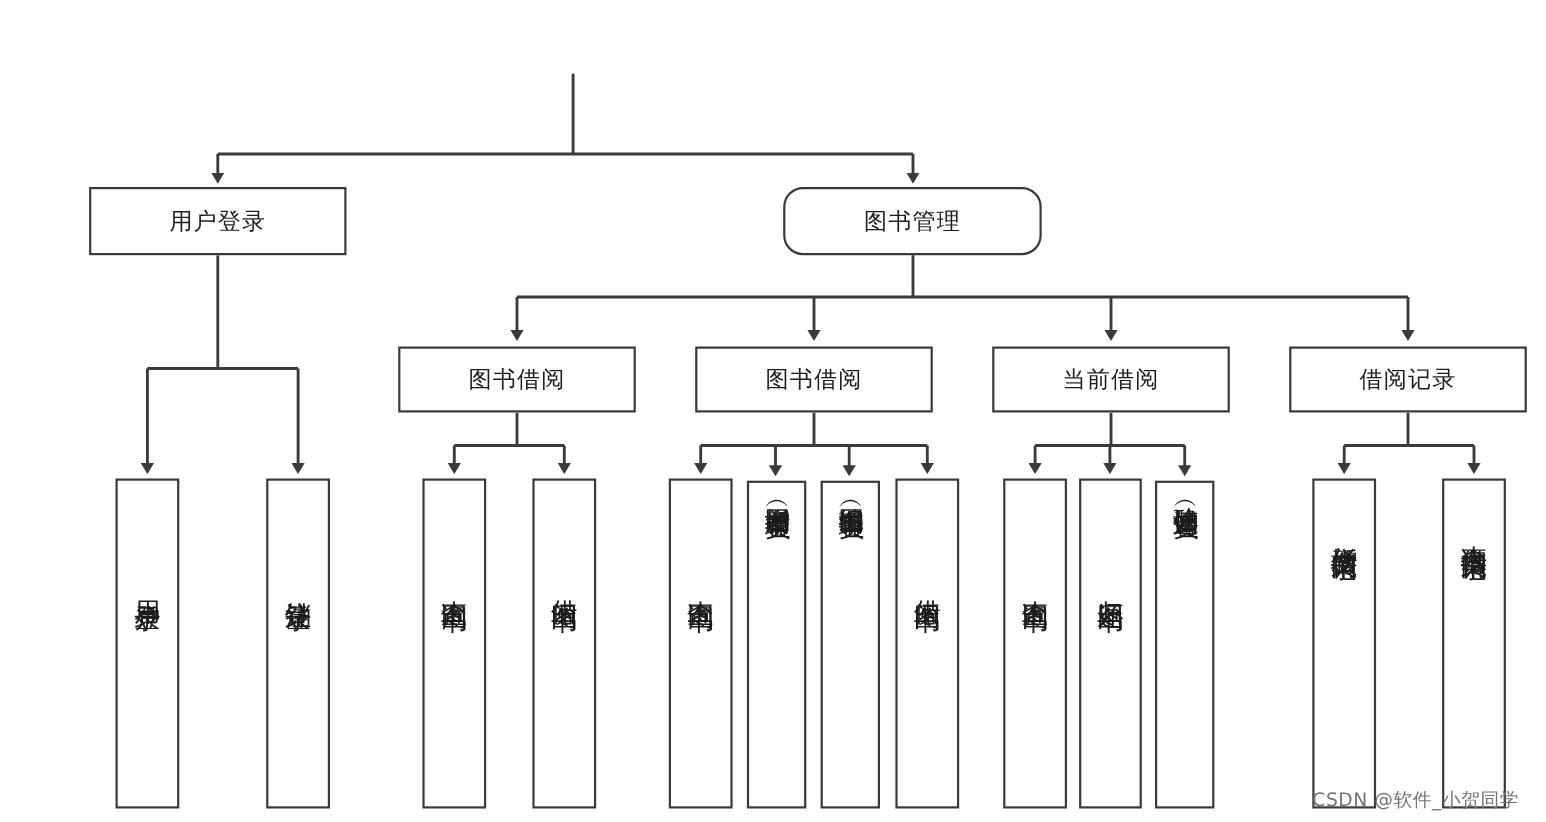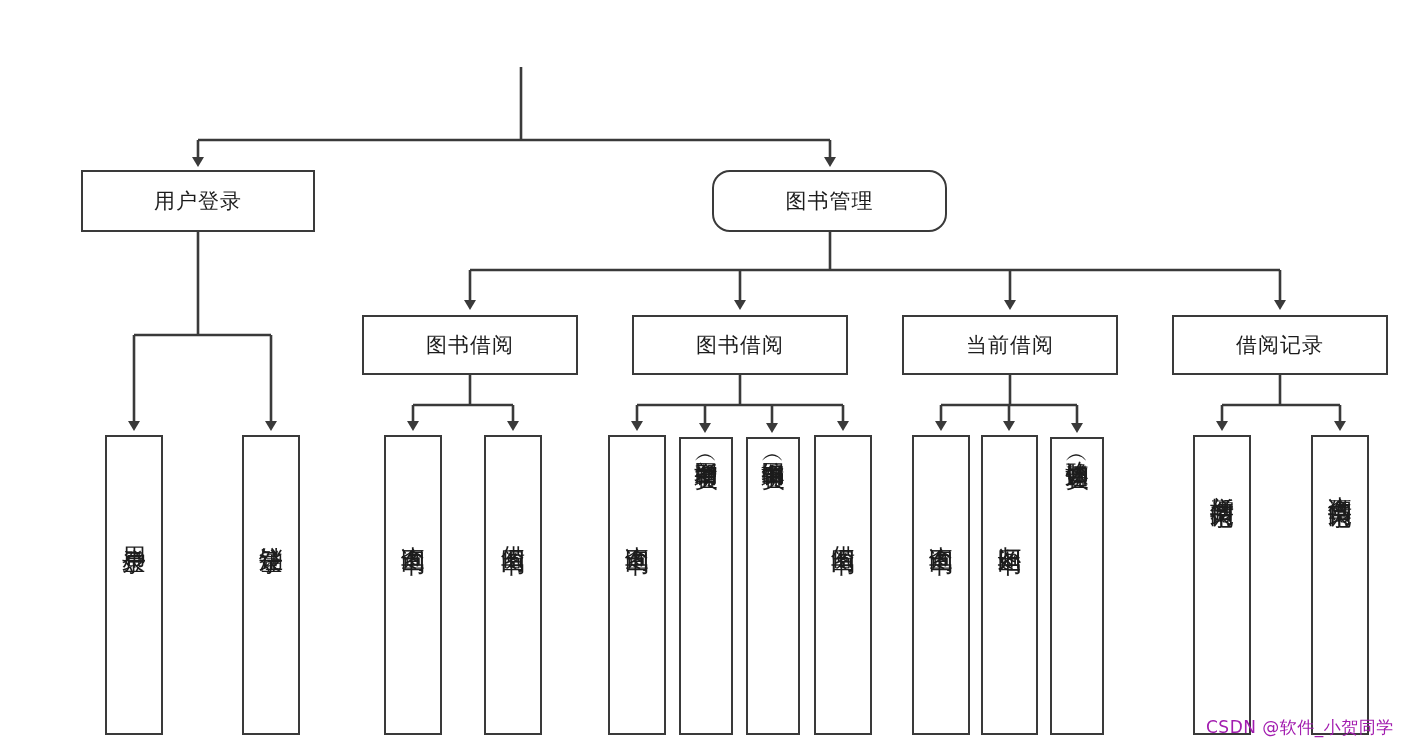--- a/index.html
+++ b/index.html
@@ -30,25 +30,24 @@
     writing-mode:vertical-rl;
     text-orientation:upright;
     font-size:24px;
     letter-spacing:2px;
     line-height:1;
   }
   .v-node.tall .lbl{font-size:23px;letter-spacing:1px;}
   svg.wires{position:absolute;left:0;top:0;width:1405px;height:747px;pointer-events:none;}
   .watermark{
     position:absolute;
-    color:#a21caf;
+    color:#737373;
     font-size:17px;
     white-space:nowrap;
     letter-spacing:0.5px;
-    padding-left:13px;
   }
 </style>
 </head>
 <body>
 
 <div id="canvas">
 
   <svg class="wires" viewBox="0 0 1405 747" xmlns="http://www.w3.org/2000/svg">
     <defs>
       <marker id="arrow" markerWidth="10" markerHeight="12" refX="1" refY="6" orient="auto" markerUnits="userSpaceOnUse">

